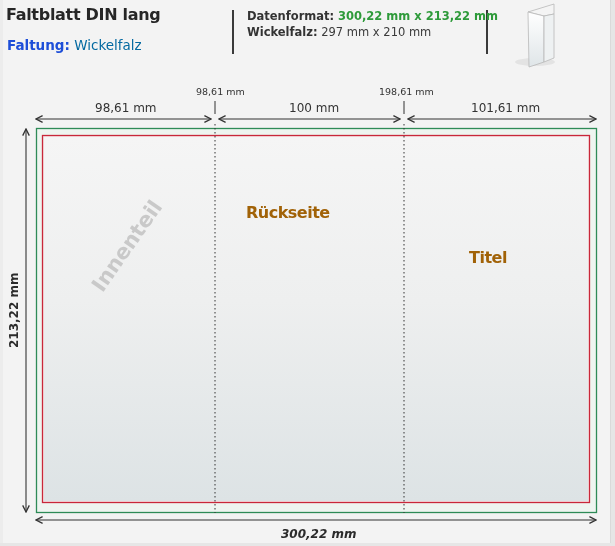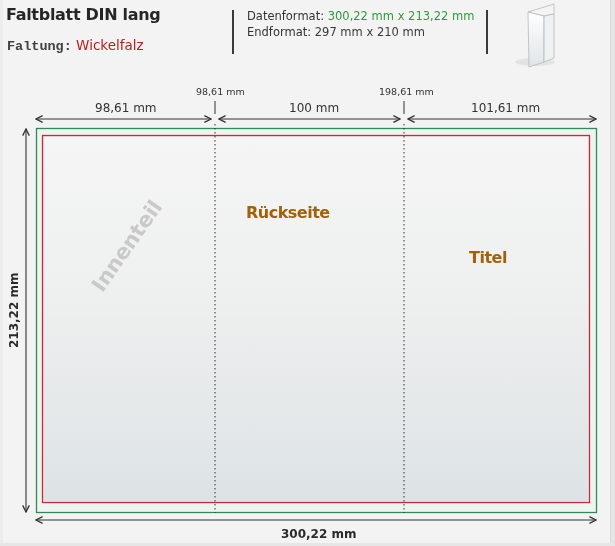--- a/index.html
+++ b/index.html
@@ -8,29 +8,29 @@
       background: #f3f3f3;
       font-family: "DejaVu Sans", "Liberation Sans", sans-serif;
       color: #2b2b2b;
     }
     .frame-edge-right { position: absolute; right: 0; top: 0; width: 4px; height: 546px; background: #e6e6e6; border-left: 1px solid #dadada; }
     .frame-edge-left { position: absolute; left: 0; top: 0; width: 3px; height: 546px; background: #ececec; }
     .frame-edge-bottom { position: absolute; left: 0; bottom: 0; width: 615px; height: 3px; background: #e6e6e6; }
 
     .title { position: absolute; left: 6px; top: 5px; font-size: 16px; font-weight: bold; letter-spacing: -0.3px; color: #262626; white-space: nowrap; }
     .subtitle { position: absolute; left: 7px; top: 37px; font-size: 13.5px; white-space: nowrap; }
-    .subtitle .lbl { font-weight: bold; color: #404040; font-family: Liberation Mono, monospace; }
-    .subtitle .val { color: #b91c1c; }
+    .subtitle .lbl { font-weight: bold; color: #1d4ed8; }
+    .subtitle .val { color: #0369a1; }
 
     .vsep { position: absolute; top: 10px; width: 2px; height: 44px; background: #3a3a3a; }
 
     .specs { position: absolute; left: 247px; top: 9px; font-size: 11.5px; line-height: 15.5px; white-space: nowrap; }
-    .specs .lbl { font-weight: normal; color: #333; }
+    .specs .lbl { font-weight: bold; color: #333; }
     .specs .val { color: #3a3a3a; }
-    .specs .val.green { color: #2e9a3a; font-weight: normal; }
+    .specs .val.green { color: #2e9a3a; font-weight: bold; }
 
     .fold-icon { position: absolute; left: 500px; top: 2px; width: 70px; height: 70px; }
 
     .dim-label { position: absolute; font-size: 12px; color: #333; white-space: nowrap; }
     .dim-small { position: absolute; font-size: 9.5px; color: #333; white-space: nowrap; }
     .dim-bold { position: absolute; font-size: 12px; font-weight: bold; color: #2b2b2b; white-space: nowrap; }
     .dim-vert { position: absolute; font-size: 12px; font-weight: bold; color: #2b2b2b; white-space: nowrap; transform: rotate(-90deg); transform-origin: center center; }
 
     .panel-title { position: absolute; font-size: 16px; font-weight: bold; color: #a16207; white-space: nowrap; letter-spacing: -0.5px; }
     .panel-watermark { position: absolute; font-size: 21px; font-weight: bold; color: #c9c9c9; white-space: nowrap; transform: rotate(-55deg); transform-origin: center center; }
@@ -52,21 +52,21 @@
 
 <div class="vsep" style="left:232px;"></div>
 <div class="vsep" style="left:486px;"></div>
 
 <div class="specs">
   <div>
     <span class="lbl">Datenformat:</span>
     <span class="val green">300,22 mm x 213,22 mm</span>
   </div>
   <div>
-    <span class="lbl">Endformat:</span>
+    <span class="lbl">Wickelfalz:</span>
     <span class="val">297 mm x 210 mm</span>
   </div>
 </div>
 
 <svg class="fold-icon" viewBox="0 0 70 70" width="70" height="70">
   <defs>
     <linearGradient id="fg" x1="0" y1="0" x2="0" y2="1">
       <stop offset="0" stop-color="#ffffff"></stop>
       <stop offset="1" stop-color="#dfe5e8"></stop>
     </linearGradient>
@@ -115,18 +115,18 @@
   <line x1="26" y1="129" x2="26" y2="512" stroke="#333" stroke-width="1.1" marker-start="url(#arrL)" marker-end="url(#arrR)"></line>
 </svg>
 
 <div class="dim-label" style="left:95px; top:101px;">98,61 mm</div>
 <div class="dim-label" style="left:289px; top:101px;">100 mm</div>
 <div class="dim-label" style="left:471px; top:101px;">101,61 mm</div>
 
 <div class="dim-small" style="left:196px; top:86px;">98,61 mm</div>
 <div class="dim-small" style="left:379px; top:86px;text-align:right;">198,61 mm</div>
 
-<div class="dim-bold" style="left:281px; top:527px;">300,22 mm</div>
+<div class="dim-bold" style="left:281px; top:527px;font-style:italic;">300,22 mm</div>
 <div class="dim-vert" style="left:-21px; top:306px; width:70px; text-align:center;">213,22 mm</div>
 
 <div class="panel-watermark" style="left:72px; top:234px; width:110px; text-align:center;">Innenteil</div>
 <div class="panel-title" style="left:246px; top:203px;">Rückseite</div>
 <div class="panel-title" style="left:469px; top:203px;margin-top:45px;">Titel</div>
 
 </body></html>

